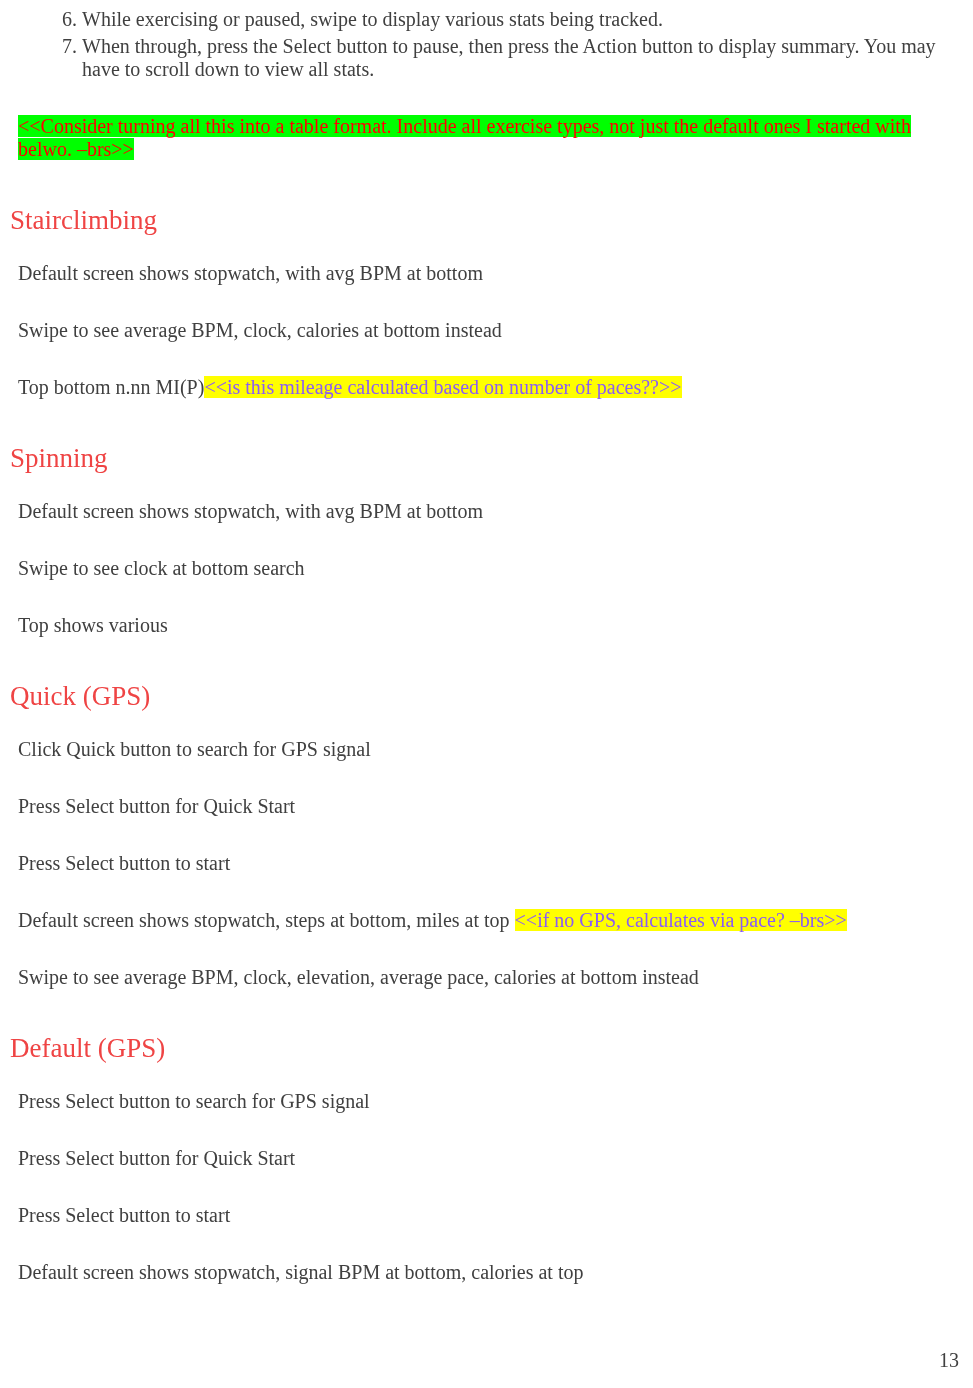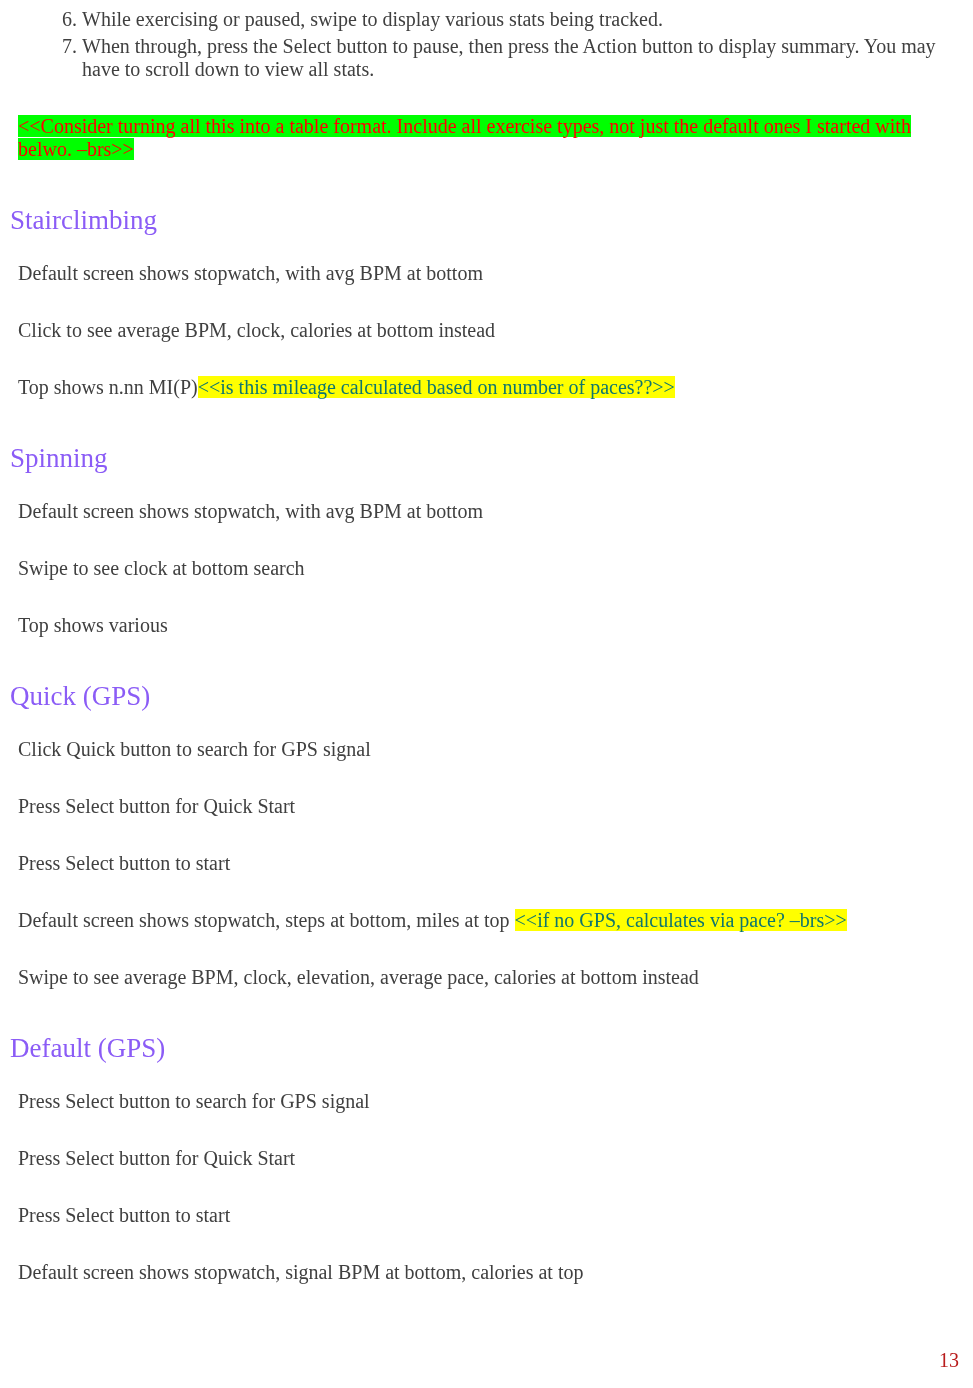--- a/index.html
+++ b/index.html
@@ -34,41 +34,41 @@
     padding: 0;
   }
   .spacer-sm { height: 18px; }
   .spacer-md { height: 36px; }
   .hl-green {
     background-color: #00FF00;
     color: #FF0000;
   }
   .hl-yellow {
     background-color: #FFFF00;
-    color: #0f766e;
+    color: #8b5cf6;
   }
   h3.section {
     font-family: "Times New Roman", Times, serif;
     font-size: 27px;
     font-weight: 400;
-    color: #8b5cf6;
+    color: #ef4444;
     margin: 0;
     padding: 0;
   }
   p.para {
     margin: 8px;
     padding: 0;
     color: #404040;
   }
   .page-number {
     position: absolute;
     bottom: 16px;
     right: 14px;
     font-size: 20px;
-    color: #b91c1c;
+    color: #404040;
   }
 </style>
 </head>
 <body>
 
 <div class="block" style="height:8px;"></div>
 
 <ol class="numlist" start="6">
   <li><span>While exercising or paused, swipe to display various stats being tracked.</span></li>
   <li><span>When through, press the Select button to pause, then press the Action button to display summary. You may have to scroll down to view all stats.</span></li>
@@ -77,24 +77,24 @@
 <div class="spacer-sm"></div>
 
 <p class="para"><span class="hl-green">&lt;&lt;Consider turning all this into a table format. Include all exercise types, not just the default ones I started with belwo. –brs&gt;&gt;</span></p>
 
 <div class="spacer-md"></div>
 
 <h3 class="section">Stairclimbing</h3>
 <div class="spacer-sm"></div>
 <p class="para">Default screen shows stopwatch, with avg BPM at bottom</p>
 <div class="spacer-sm"></div>
-<p class="para">Click to see average BPM, clock, calories at bottom instead</p>
+<p class="para">Swipe to see average BPM, clock, calories at bottom instead</p>
 <div class="spacer-sm"></div>
 <p class="para">
-  <span>Top shows n.nn MI(P)</span><span class="hl-yellow">&lt;&lt;is this mileage calculated based on number of paces??&gt;&gt;</span>
+  <span>Top bottom n.nn MI(P)</span><span class="hl-yellow">&lt;&lt;is this mileage calculated based on number of paces??&gt;&gt;</span>
 </p>
 
 <div class="spacer-md"></div>
 
 <h3 class="section">Spinning</h3>
 <div class="spacer-sm"></div>
 <p class="para">Default screen shows stopwatch, with avg BPM at bottom</p>
 <div class="spacer-sm"></div>
 <p class="para">Swipe to see clock at bottom search</p>
 <div class="spacer-sm"></div>

